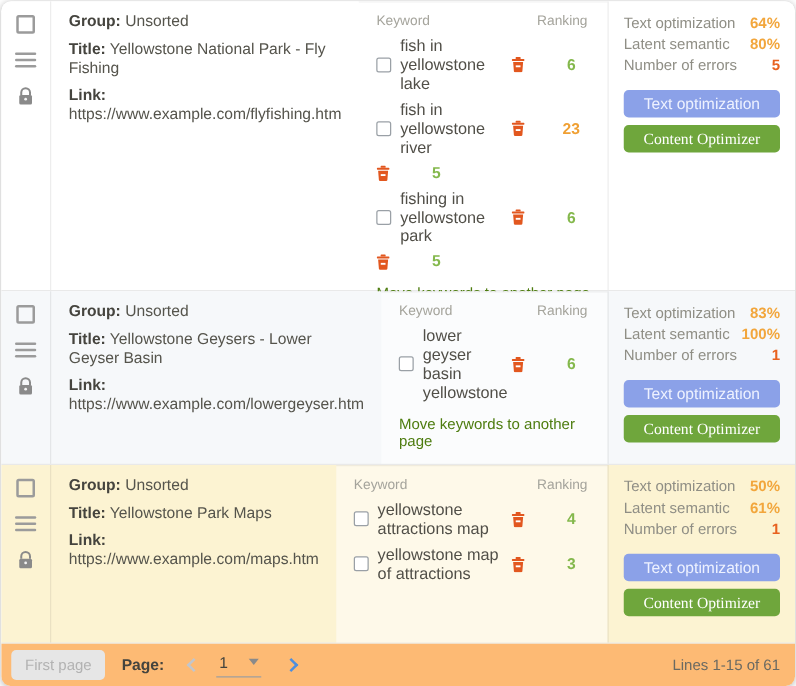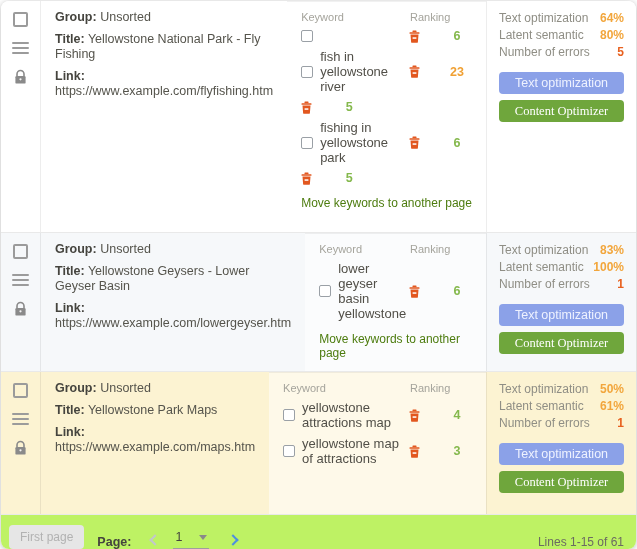--- a/index.html
+++ b/index.html
@@ -42,21 +42,21 @@
   .meta p { margin: 0 0 7px; color: #55544c; }
   .meta b { color: #45443e; font-weight: bold; }
 
   .kw-section {
     flex: 1 1 auto;
     border-top: 1px solid rgba(0,0,0,.055);
     background: rgba(255,255,255,.5);
     padding: 7px 14px 8px;
   }
   .kw-header { display: flex; justify-content: space-between; font-size: 11px; color: #a5a49c; padding: 2px 0 3px; }
-  .kw-header .rh { width: 62px; text-align: left; padding-right: 2px; }
+  .kw-header .rh { width: 62px; text-align: right; padding-right: 2px; }
   .kw-row { display: flex; align-items: center; justify-content: space-between; padding: 3px 0; }
   .kw-left { display: flex; align-items: center; cursor: pointer; }
   .cb-small {
     width: 12px; height: 12px; border: 1px solid #9aa0a6; border-radius: 2px;
     background: #fff; margin-right: 7px; flex: 0 0 12px; cursor: pointer;
   }
   .kw-text { font-size: 13px; color: #514f48; }
   .kw-right { display: flex; align-items: center; }
   .trash { display: inline-flex; cursor: pointer; margin-right: 22px; }
   .rank { width: 30px; text-align: center; font-size: 12.5px; font-weight: bold; }
@@ -76,22 +76,22 @@
   .stat .val.err { color: #e8611f; }
   .pbtn {
     display: block; width: 100%; height: 22px; border: none; border-radius: 4px;
     color: #fff; font-size: 12.5px; font-family: inherit; cursor: pointer; margin-bottom: 6px;
   }
   .pbtn.blue  { background: #8ba1e8; margin-top: 13px; color: #eef2ff; }
   .pbtn.green { background: #6fa63c; font-family: Liberation Serif, serif; }
 
   
   .pagebar {
-    height: 34px; flex: 0 0 34px; background: #bef264;
-    display: flex; align-items: flex-end; padding: 0 12px 0 8px;
+    height: 34px; flex: 0 0 34px; background: #fdba74;
+    display: flex; align-items: center; padding: 0 12px 0 8px;
   }
   .first-btn {
     background: #e6e6e6; color: #b2b2b2; border: none; border-radius: 4px;
     font-size: 12px; font-family: inherit; padding: 5px 11px; cursor: default;
   }
   .page-label { font-weight: bold; font-size: 12.5px; margin-left: 13px; color: #45443e; }
   .chev { width: 18px; height: 18px; position: relative; cursor: pointer; margin-left: 14px; }
   .chev::before {
     content: ""; position: absolute; top: 5px; left: 6px;
     width: 6px; height: 6px;
@@ -135,20 +135,21 @@
       </div>
       <div class="kw-section">
         <div class="kw-header">
           <span>Keyword</span>
           <span class="rh">Ranking</span>
         </div>
 
         <div class="kw-row">
           <label class="kw-left">
               <span class="cb-small"></span>
+              <span class="kw-text">fish in yellowstone lake</span>
             </label>
           <div class="kw-right">
             <span class="trash">
                 <svg width="11" height="13" viewBox="0 0 11 13">
                   <rect x="0.5" y="2.2" width="10" height="1.5" rx="0.5" fill="#e2571f"></rect>
                   <rect x="3.5" y="0.6" width="4" height="1.6" rx="0.5" fill="#e2571f"></rect>
                   <path d="M1.5 4.5h8l-.6 7.4a1 1 0 0 1-1 .9H3.1a1 1 0 0 1-1-.9z" fill="#e2571f"></path>
                   <rect x="3.6" y="7.3" width="3.8" height="1.5" fill="#fff"></rect>
                 </svg>
               </span>

